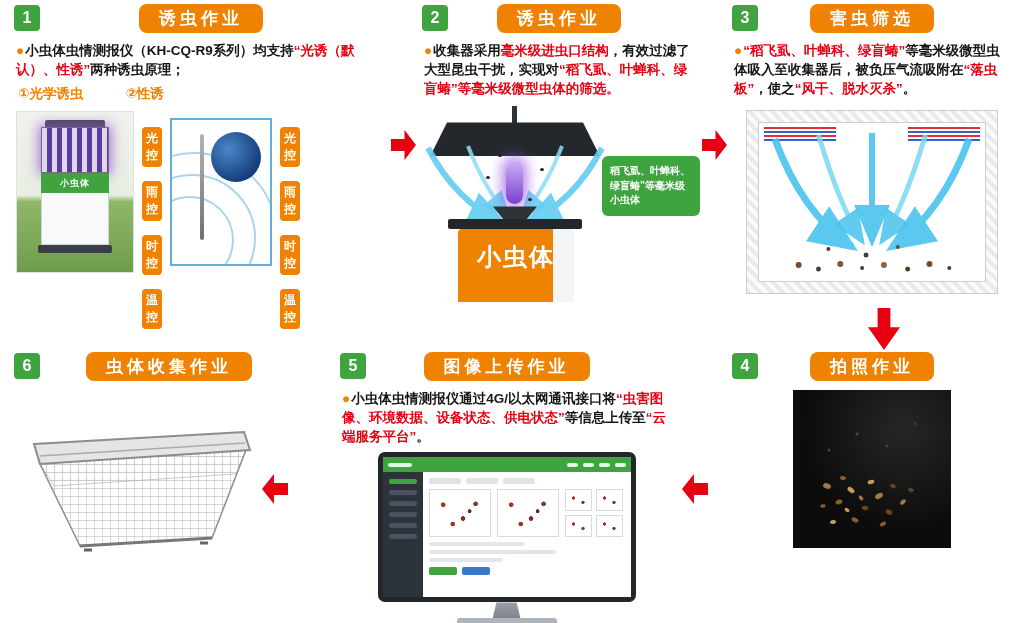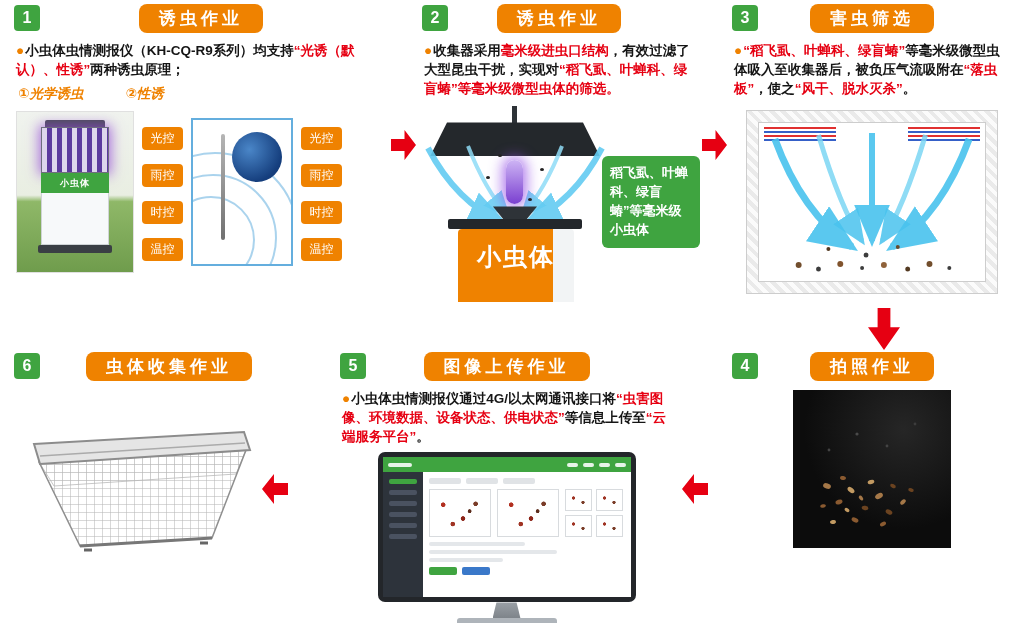--- a/index.html
+++ b/index.html
@@ -17,26 +17,26 @@
   .bullet{color:var(--orange);margin-right:1px;}
   .em{color:var(--red);}
 
   
   .arrow{position:absolute;background:var(--red);}
   .arrow.right{clip-path:polygon(0 30%,54% 30%,54% 0,100% 50%,54% 100%,54% 70%,0 70%);}
   .arrow.left{clip-path:polygon(100% 30%,46% 30%,46% 0,0 50%,46% 100%,46% 70%,100% 70%);}
   .arrow.down{clip-path:polygon(30% 0,70% 0,70% 46%,100% 46%,50% 100%,0 46%,30% 46%);}
 
   
-  .subrow{display:flex;margin:6px 0 0 10px;font-style:italic;}
+  .subrow{display:flex;margin:6px 0 0 10px;}
   .sublabel{color:var(--orange);font-weight:bold;font-size:13.5px;}
   .sublabel.sub2{margin-left:42px;}
   .imgrow{display:flex;gap:8px;margin:8px 0 0 8px;}
   .tagcol{display:flex;flex-direction:column;gap:14px;padding-top:16px;}
-  .tag{width:41px;background:var(--orange);color:#fff;font-weight:normal;font-size:12px;text-align:center;
+  .tag{width:20px;background:var(--orange);color:#fff;font-weight:bold;font-size:12px;text-align:center;
        padding:3px 0;border-radius:4px;}
   .lamp-photo{width:118px;height:162px;position:relative;border:1px solid #e0e0e0;overflow:hidden;
       background:linear-gradient(#f0f3ee 0%,#e9eee2 52%,#8fb868 56%,#6f9c4c 100%);}
   .dev{position:absolute;left:50%;transform:translateX(-50%);top:8px;width:74px;}
   .dev-cap{height:7px;background:#4a4f54;border-radius:2px 2px 0 0;margin:0 7px;}
   .dev-lamp{height:46px;margin:0 3px;border:1px solid #6e6e7e;
       background:repeating-linear-gradient(90deg,#ddd6ec 0 5px,#5b3a9e 5px 10px);
       box-shadow:0 0 12px 2px rgba(145,70,215,.75);}
   .dev-band{height:20px;margin:0 3px;background:var(--green);color:#fff;font-size:9px;font-weight:bold;
       display:flex;align-items:center;justify-content:center;letter-spacing:1px;}
@@ -60,21 +60,21 @@
   .lamp-tube{position:absolute;left:90px;top:54px;width:17px;height:44px;border-radius:9px;
       background:linear-gradient(#cdb4f4,#7a3fd0);box-shadow:0 0 14px 3px rgba(150,80,230,.8);}
   .bug{position:absolute;width:4px;height:3px;background:#222;border-radius:50%;}
   .funnel{position:absolute;left:77px;top:100px;width:44px;height:13px;background:#2e3338;
       clip-path:polygon(0 0,100% 0,76% 100%,24% 100%);}
   .platform{position:absolute;left:32px;top:113px;width:134px;height:10px;background:#23272b;border-radius:2px;}
   .collector{position:absolute;left:42px;top:123px;width:116px;height:73px;border-radius:4px 4px 0 0;
       background:linear-gradient(90deg,var(--orange) 0 82%,#f2f4f5 82% 100%);
       color:#fff;font-size:24px;font-weight:bold;letter-spacing:2px;display:flex;justify-content:center;padding-top:12px;}
   .callout{position:absolute;right:2px;top:50px;width:98px;background:var(--green);color:#fff;
-      font-size:13px;font-weight:bold;line-height:1.45;padding:8px 8px;border-radius:6px;}
+      font-size:10px;font-weight:bold;line-height:1.45;padding:8px 8px;border-radius:6px;}
 
   
   .chamber{position:relative;width:252px;height:184px;margin:12px auto 0;padding:11px;
       background:repeating-linear-gradient(45deg,#eaeaea 0 4px,#fbfbfb 4px 8px);border:1px solid #cdcdcd;}
   .chamber-in{position:relative;width:100%;height:100%;background:#fff;border:1px solid #cdcdcd;overflow:hidden;}
   .coil{position:absolute;top:4px;width:72px;display:flex;flex-direction:column;gap:2px;}
   .coil.cl{left:5px;} .coil.cr{right:5px;}
   .coil i{display:block;height:2px;}
   .coil i:nth-child(odd){background:#e03030;} .coil i:nth-child(even){background:#3560c8;}
   .flow{position:absolute;inset:0;width:100%;height:100%;}

